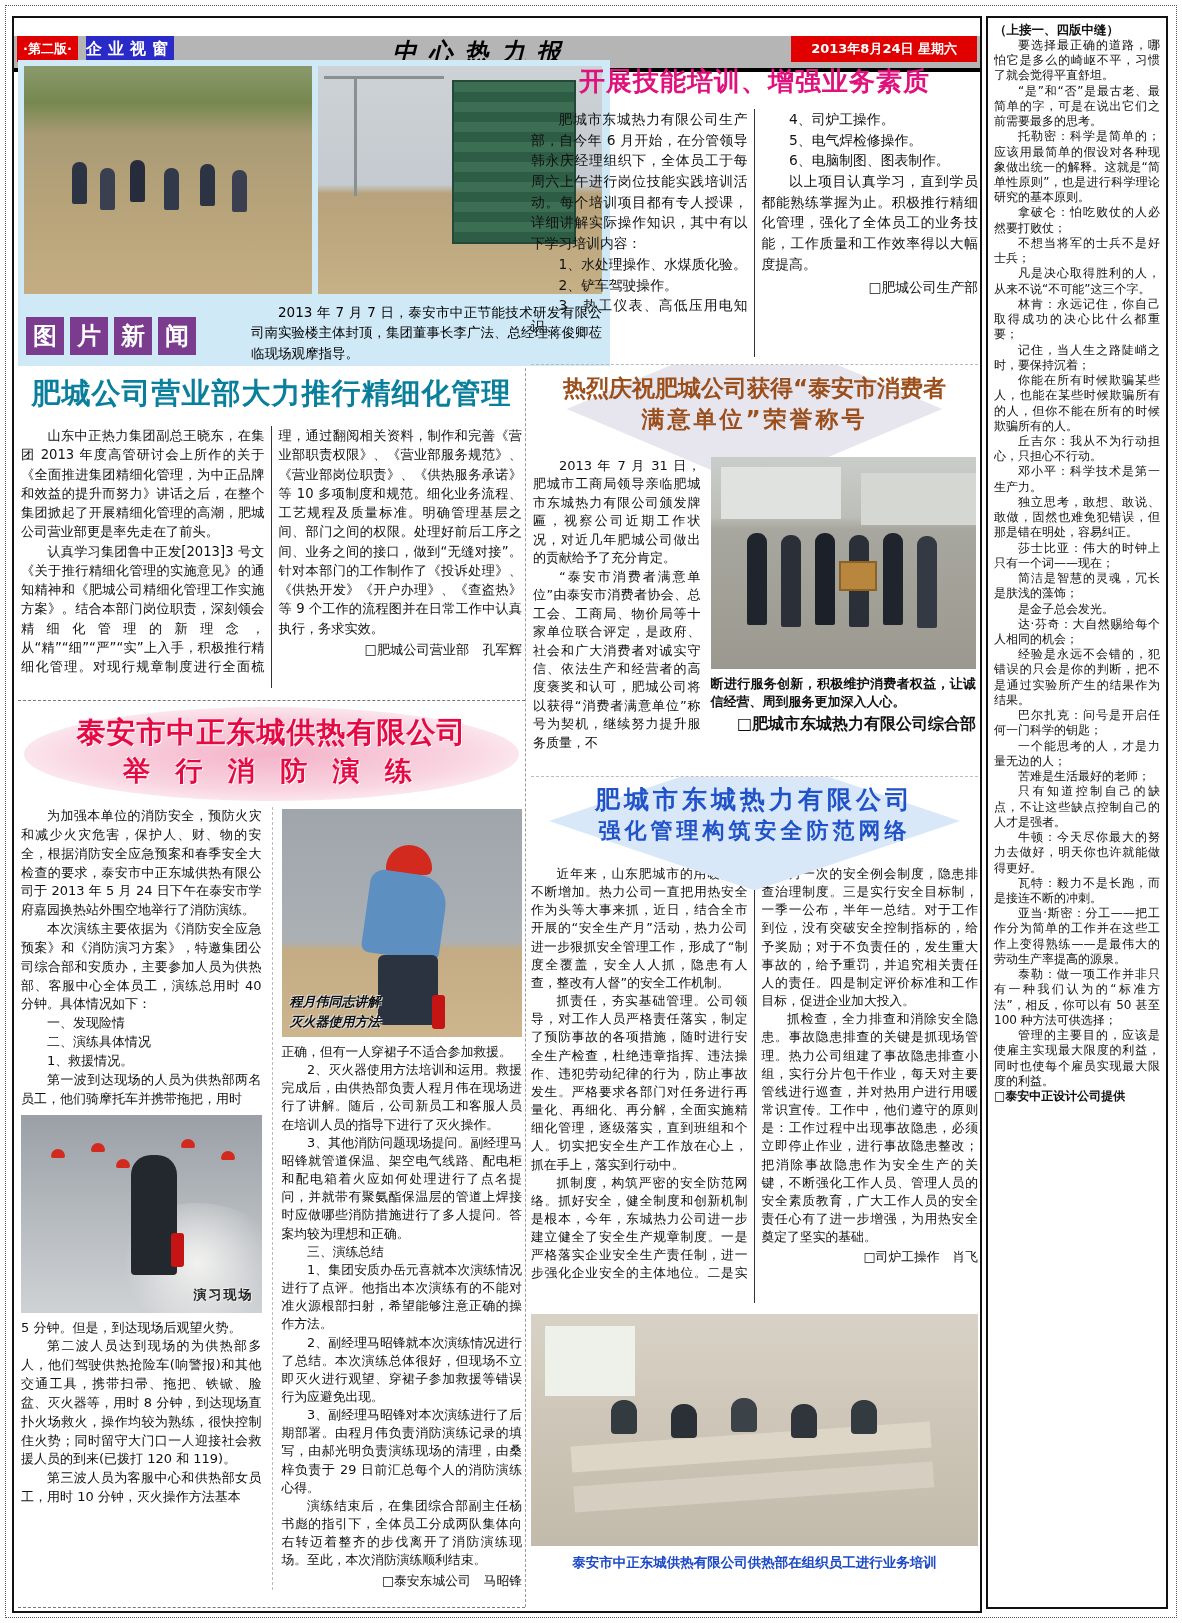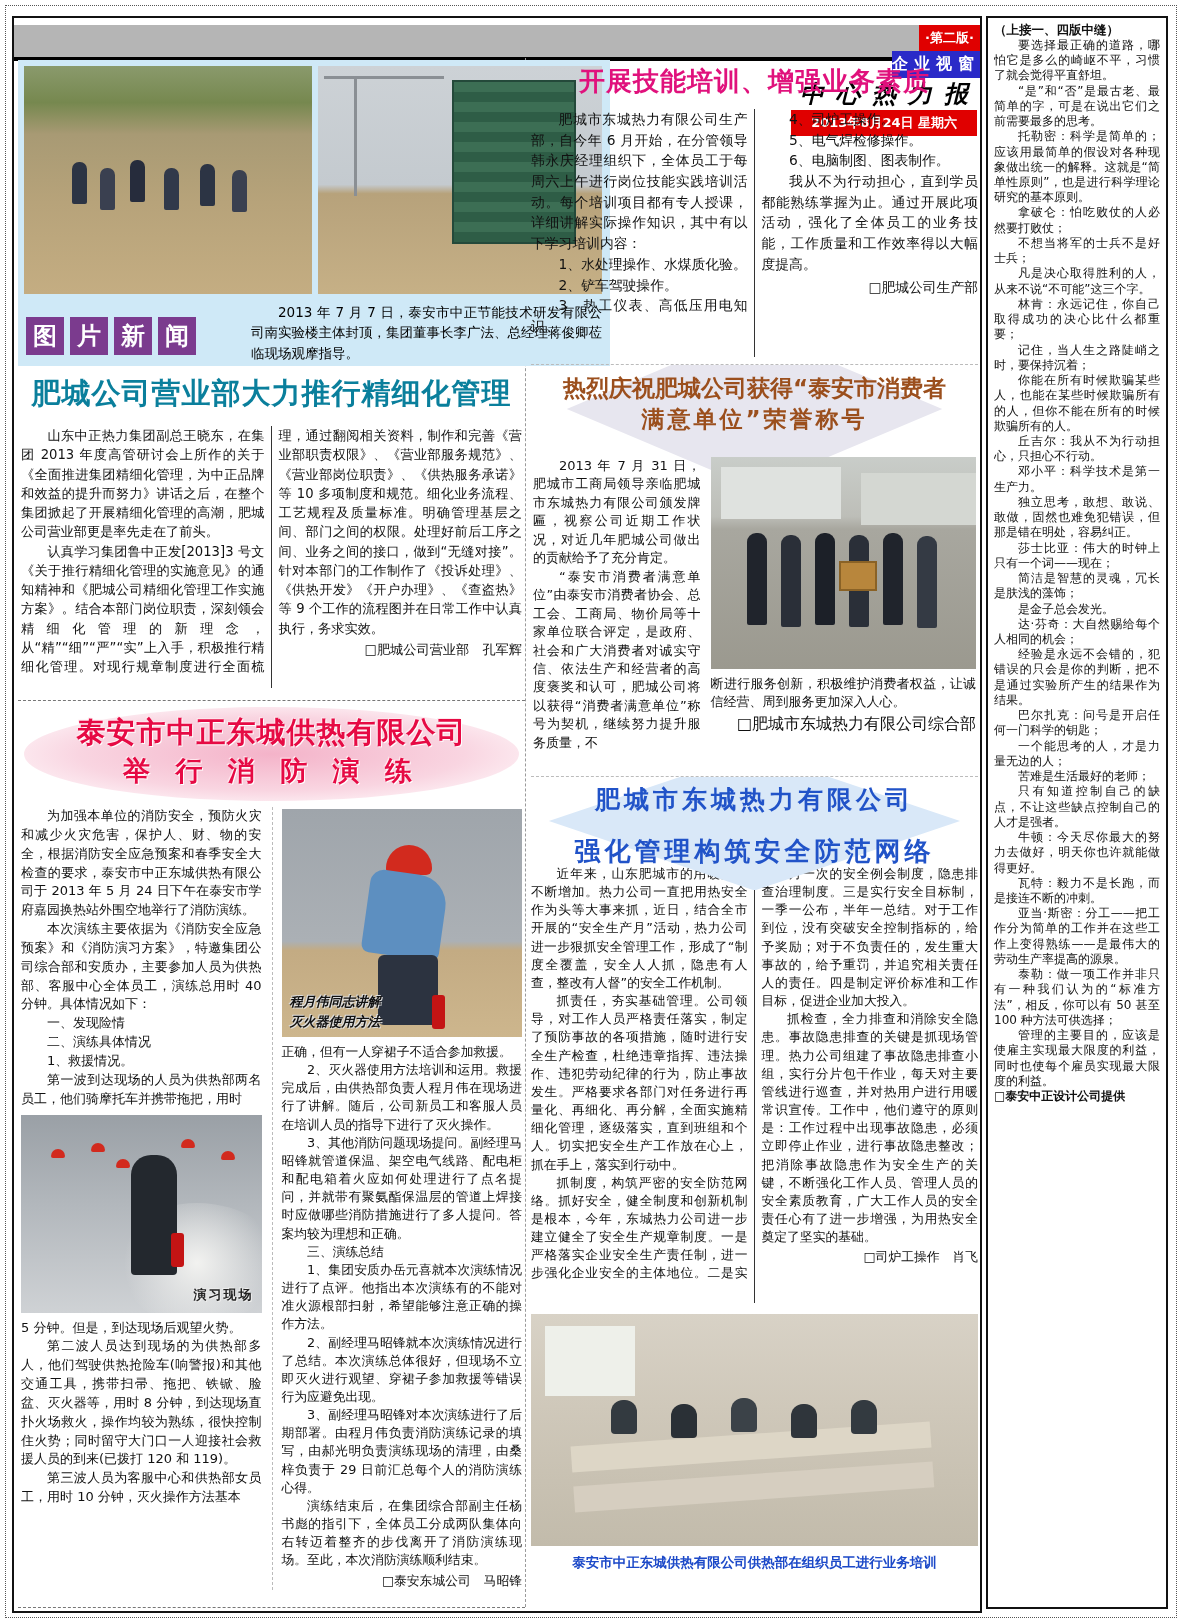--- a/index.html
+++ b/index.html
@@ -3,22 +3,22 @@
 <meta charset="utf-8">
 <style>
   html,body{margin:0;padding:0;background:#e8e8e8;}
   .page{position:relative;width:1182px;height:1623px;background:#fff;margin:0 auto;
         font-family:"DejaVu Sans","Liberation Sans",sans-serif;color:#111;overflow:hidden;}
   .dotted-frame{position:absolute;inset:5px;border:1px dotted #555;pointer-events:none;}
   .main-frame{position:absolute;left:12px;top:16px;width:966px;height:1593px;border:2px solid #111;background:#fff;}
   .side-frame{position:absolute;left:986px;top:16px;width:182px;height:1593px;border:2px solid #111;background:#fff;box-sizing:border-box;}
 
   
-  .header{position:absolute;left:0;top:7px;right:0;height:32px;background:#b5b5b5;
-          display:flex;align-items:flex-end;border-bottom:4px solid #000;flex-direction:column;}
+  .header{position:absolute;left:0;top:18px;right:0;height:32px;background:#b5b5b5;
+          display:flex;align-items:flex-start;border-bottom:4px solid #000;}
   .edition-box{background:#e00000;color:#fff;font-size:13px;font-weight:bold;padding:4px 6px;margin-left:3px;white-space:nowrap;}
   .section-box{background:#2a2ac8;color:#fff;font-size:16px;font-weight:bold;letter-spacing:6px;padding:3px 0;margin-left:8px;white-space:nowrap;}
   .masthead{flex:1;text-align:center;font-family:"DejaVu Serif","Liberation Serif",serif;
             font-style:italic;font-weight:bold;font-size:24px;letter-spacing:12px;color:#000;}
   .date-box{background:#e00000;color:#fff;font-size:13px;font-weight:bold;padding:4px 20px;margin-right:3px;white-space:nowrap;}
 
   .v-divider{position:absolute;left:511px;top:40px;bottom:4px;border-left:1px dashed #9a9a9a;}
 
   
   .photo-news{position:absolute;left:4px;top:42px;width:592px;height:306px;background:#cfe9f7;}
@@ -87,35 +87,35 @@
 
   .art-award{position:absolute;left:517px;top:346px;width:447px;height:408px;border-top:1px dashed #bbb;overflow:hidden;}
   .award-title{position:relative;height:88px;}
   .award-title::before{content:"";position:absolute;left:8%;top:-40%;width:84%;height:180%;
       background:#e7e6ef;clip-path:polygon(50% 0,100% 50%,50% 100%,0 50%);}
   .award-title .l1,.award-title .l2{position:relative;text-align:center;font-weight:bold;color:#9b4f1d;}
   .award-title .l1{font-size:23px;padding-top:8px;}
   .award-title .l2{font-size:23px;letter-spacing:3px;}
   .award-body{display:flex;gap:10px;padding:4px 2px 0;}
   .award-colL{width:168px;font-size:13px;line-height:1.42;text-align:justify;overflow:hidden;height:306px;}
-  .award-colR{width:266px;}
+  .award-colR{width:266px;font-weight:bold;}
   .ph-award{width:100%;height:212px;background:linear-gradient(180deg,#c9cdc9 0%,#bdbeb8 28%,#a8a79f 34%,#9b998f 100%);}
   .ph-award::before{content:"";position:absolute;left:10px;top:10px;width:120px;height:52px;background:#dfe2df;box-shadow:140px 6px 0 #d4d7d2;}
   .ph-award .fig{left:36px;top:76px;width:20px;height:92px;background:#20242c;border-radius:9px 9px 2px 2px;
       box-shadow:34px 2px 0 #2a2f38,68px 0 0 #1c2028,102px 2px 0 #2a2f38,136px 0 0 #20242c,170px 3px 0 #343a44;}
   .plaque{position:absolute;left:128px;top:104px;width:34px;height:26px;background:#b8863c;border:2px solid #8a6226;}
   .award-colR .cont-text{font-size:13px;line-height:1.42;text-align:justify;margin-top:6px;}
 
   .art-safety{position:absolute;left:517px;top:758px;width:447px;height:532px;border-top:1px dashed #bbb;overflow:hidden;}
   .safety-title{position:relative;height:84px;}
   .safety-title::before{content:"";position:absolute;left:4%;top:-30%;width:92%;height:165%;
       background:#d9e8f8;clip-path:polygon(50% 0,100% 50%,50% 100%,0 50%);}
   .safety-title .l1,.safety-title .l2{position:relative;text-align:center;font-weight:bold;color:#2153c8;letter-spacing:4px;}
   .safety-title .l1{font-size:25px;padding-top:6px;}
-  .safety-title .l2{font-size:26px;margin-top:18px;}
+  .safety-title .l2{font-size:22px;}
   .art-safety .cols2{height:438px;font-size:12.8px;line-height:1.42;margin-top:4px;overflow:hidden;}
 
   .ph-meeting{position:absolute;left:517px;top:1296px;width:447px;height:232px;
       background:linear-gradient(180deg,#d8d2c6 0%,#cfc8ba 40%,#c2bbab 100%);}
   .ph-meeting::before{content:"";position:absolute;left:14px;top:12px;width:90px;height:70px;background:#eef0ea;}
   .ph-meeting .table{position:absolute;left:40px;top:120px;width:360px;height:26px;background:#ddd6c6;transform:rotate(-4deg);box-shadow:0 40px 0 #d6cec0;}
   .ph-meeting .fig{left:80px;top:86px;width:26px;height:34px;background:#333a40;border-radius:12px 12px 4px 4px;
       box-shadow:60px 4px 0 #2a3036,120px -2px 0 #3b4248,180px 4px 0 #2f353b,240px 0 0 #333a40;}
   .meeting-caption{position:absolute;left:517px;top:1536px;width:447px;text-align:center;
       font-size:13.5px;font-weight:bold;color:#1c49c8;}
@@ -228,21 +228,21 @@
       <h2>开展技能培训、增强业务素质</h2>
       <div class="cols2">
         <div>
             <p class="para">肥城市东城热力有限公司生产部，自今年 6 月开始，在分管领导韩永庆经理组织下，全体员工于每周六上午进行岗位技能实践培训活动。每个培训项目都有专人授课，详细讲解实际操作知识，其中有以下学习培训内容：</p>
             <p class="para">1、水处理操作、水煤质化验。</p>
             <p class="para">2、铲车驾驶操作。</p>
             <p class="para">3、热工仪表、高低压用电知识。</p>
             <p class="para">4、司炉工操作。</p>
             <p class="para">5、电气焊检修操作。</p>
             <p class="para">6、电脑制图、图表制作。</p>
-            <p class="para">我从不为行动担心，直到学员都能熟练掌握为止。通过开展此项活动，强化了全体员工的业务技能，工作质量和工作效率得以大幅度提高。</p>
+            <p class="para">以上项目认真学习，直到学员都能熟练掌握为止。积极推行精细化管理，强化了全体员工的业务技能，工作质量和工作效率得以大幅度提高。</p>
           </div>
         <p class="byline">□肥城公司生产部</p>
       </div>
     </div>
 
     <div class="art-award">
       <div class="award-title">
         <div class="l1">热烈庆祝肥城公司获得“泰安市消费者</div>
         <div class="l2">满意单位”荣誉称号</div>
       </div>

